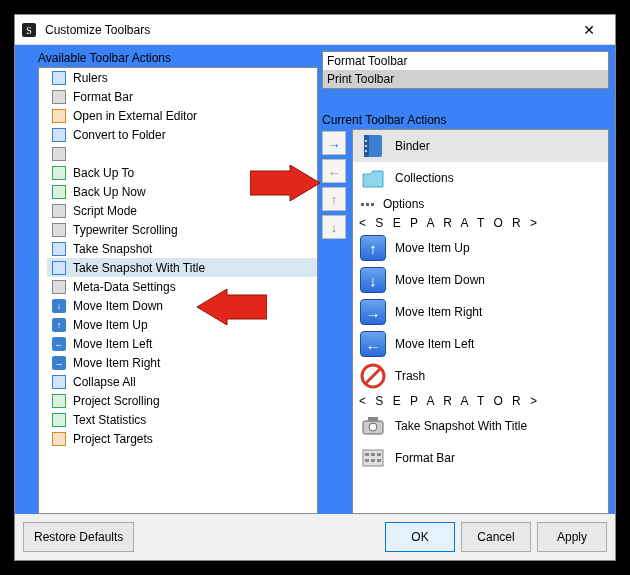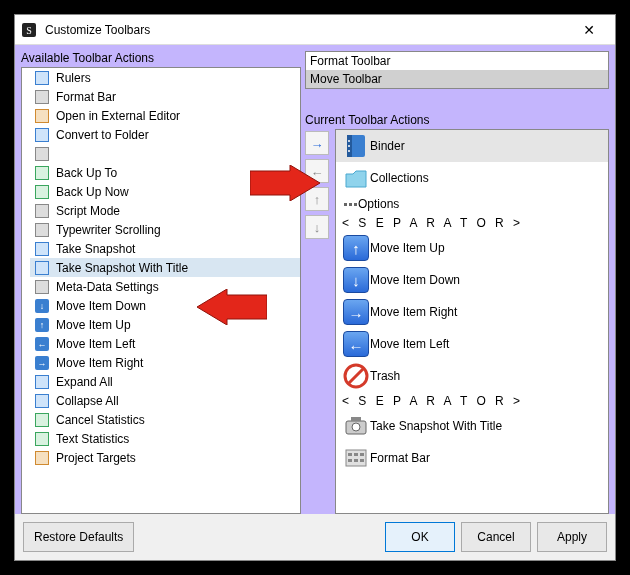--- a/index.html
+++ b/index.html
@@ -39,22 +39,22 @@
     font-size: 12px;
   }
   .titlebar .close {
     width: 40px; height: 28px;
     display: flex; align-items: center; justify-content: center;
     font-size: 14px;
   }
   .body {
     flex: 1;
     display: flex;
-    background: #c4b5fd;
-    padding: 6px 6px 0 6px;
+    background: #3b82f6;
+    padding: 6px 6px 0 23px;
     gap: 4px;
     min-height: 0;
     justify-content: center;
   }
   .panel-left, .panel-right {
     display: flex;
     flex-direction: column;
     min-height: 0;
   }
   .panel-left { width: 280px; }
@@ -140,20 +140,21 @@
   .current-list::-webkit-scrollbar { width: 16px; }
   .current-list::-webkit-scrollbar-track { background: #f0f0f0; }
   .current-list::-webkit-scrollbar-thumb { background: #c0c0c0; border: 1px solid #a0a0a0; }
   .current-list::-webkit-scrollbar-button { background: #f0f0f0; height: 16px; border: 1px solid #ccc;}
 
   .cur-item {
     display: flex;
     align-items: center;
     padding: 2px 6px;
     min-height: 32px;
+    gap: 8px;
   }
   .cur-item.sep {
     min-height: 18px;
     font-family: "Segoe UI", sans-serif;
     letter-spacing: 3px;
     font-size: 12px;
     color: #000;
     padding-left: 6px;
   }
   .cur-item.selected {
@@ -337,53 +338,47 @@
           <div class="list-item">
             <span class="ico">
               <span class="c-blue-arrow">→</span>
             </span>
             <span>Move Item Right</span>
           </div>
           <div class="list-item">
             <span class="ico">
               <span class="ico-box c-blue"></span>
             </span>
-            <span>Expand All</span>
-          </div>
-          <div class="list-item">
-            <span class="ico">
-              <span class="ico-box c-blue"></span>
-            </span>
             <span>Collapse All</span>
           </div>
           <div class="list-item">
             <span class="ico">
               <span class="ico-box c-green"></span>
             </span>
-            <span>Cancel Statistics</span>
+            <span>Project Scrolling</span>
           </div>
           <div class="list-item">
             <span class="ico">
               <span class="ico-box c-green"></span>
             </span>
             <span>Text Statistics</span>
           </div>
           <div class="list-item">
             <span class="ico">
               <span class="ico-box c-orange"></span>
             </span>
             <span>Project Targets</span>
           </div>
         </div>
     </div>
 
     <div class="panel-right">
       <div class="toolbar-select" id="toolbar-select">
           <div class="opt">Format Toolbar</div>
-          <div class="opt selected">Move Toolbar</div>
+          <div class="opt selected">Print Toolbar</div>
         </div>
       <div class="panel-label">Current Toolbar Actions</div>
       <div class="right-main">
         <div class="move-buttons">
           <div class="move-btn active">→</div>
           <div class="move-btn">←</div>
           <div class="move-btn">↑</div>
           <div class="move-btn">↓</div>
         </div>
         <div class="current-list" id="current-list">

